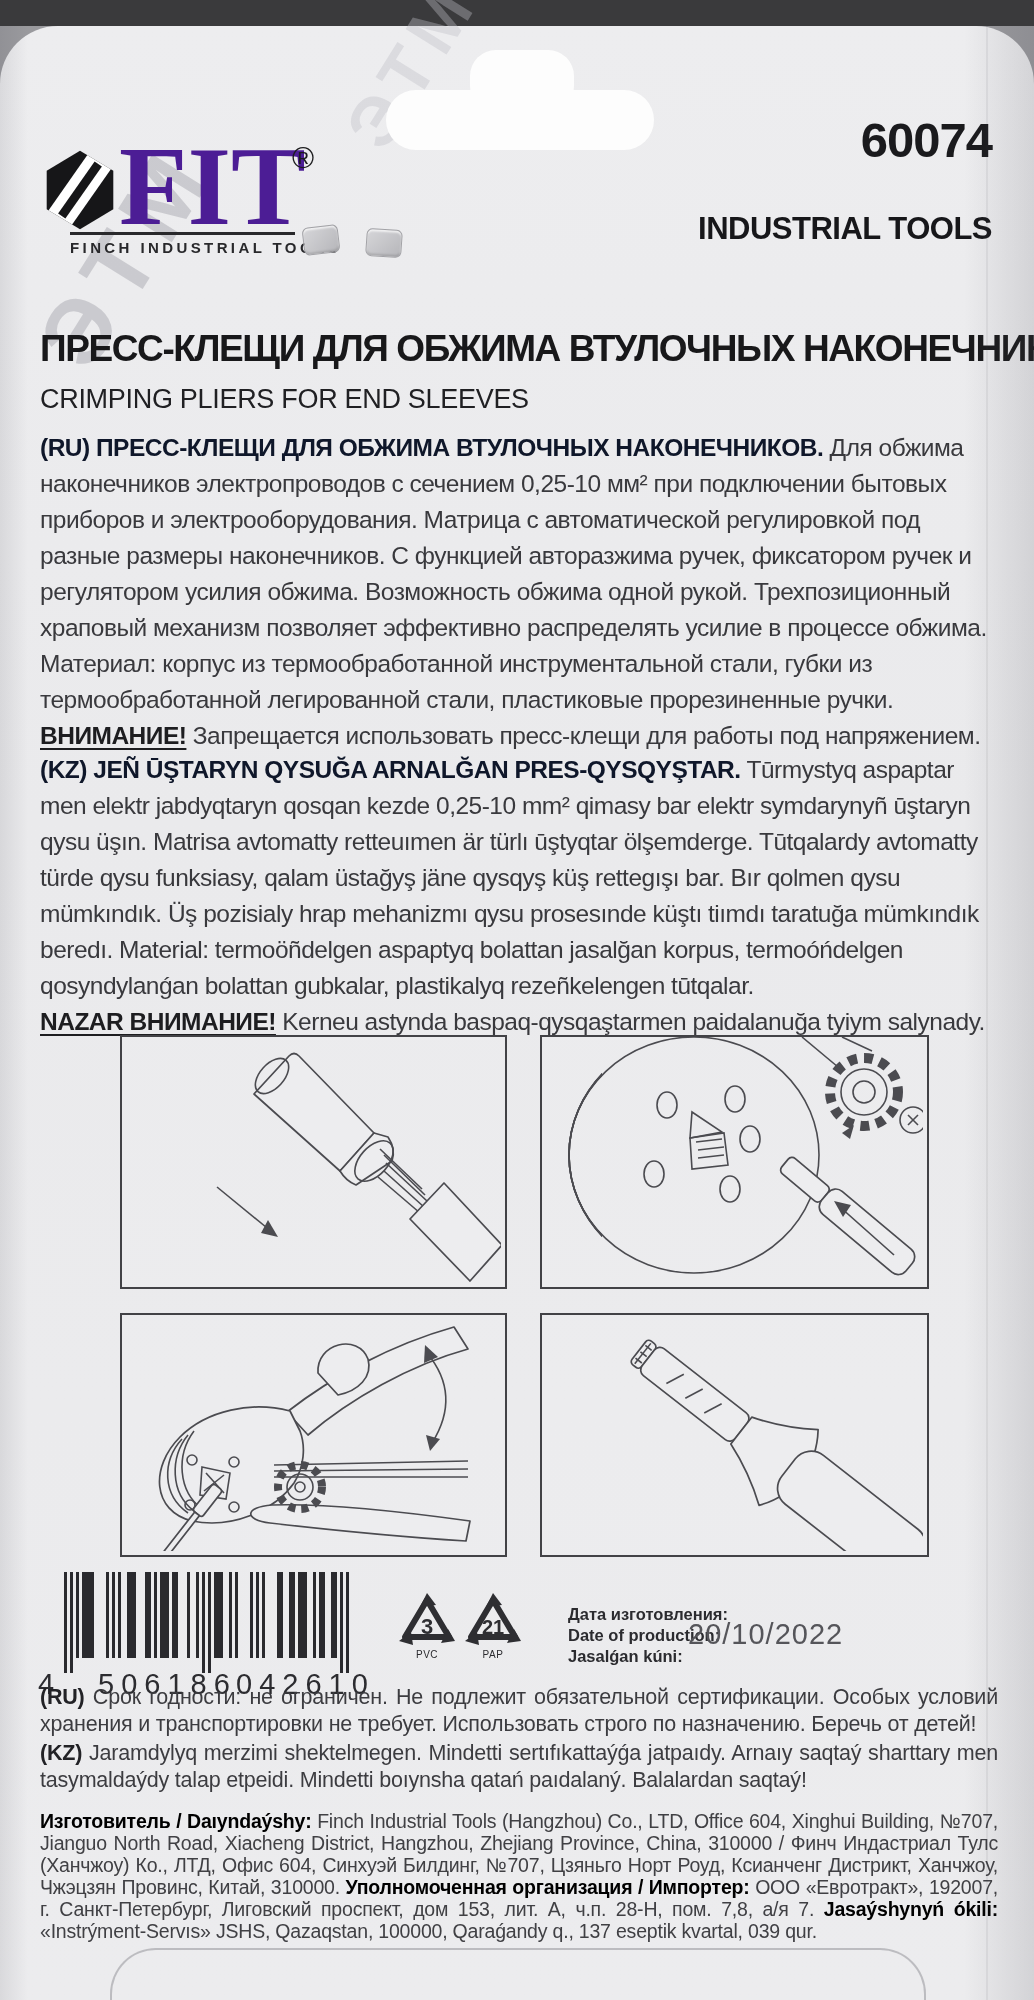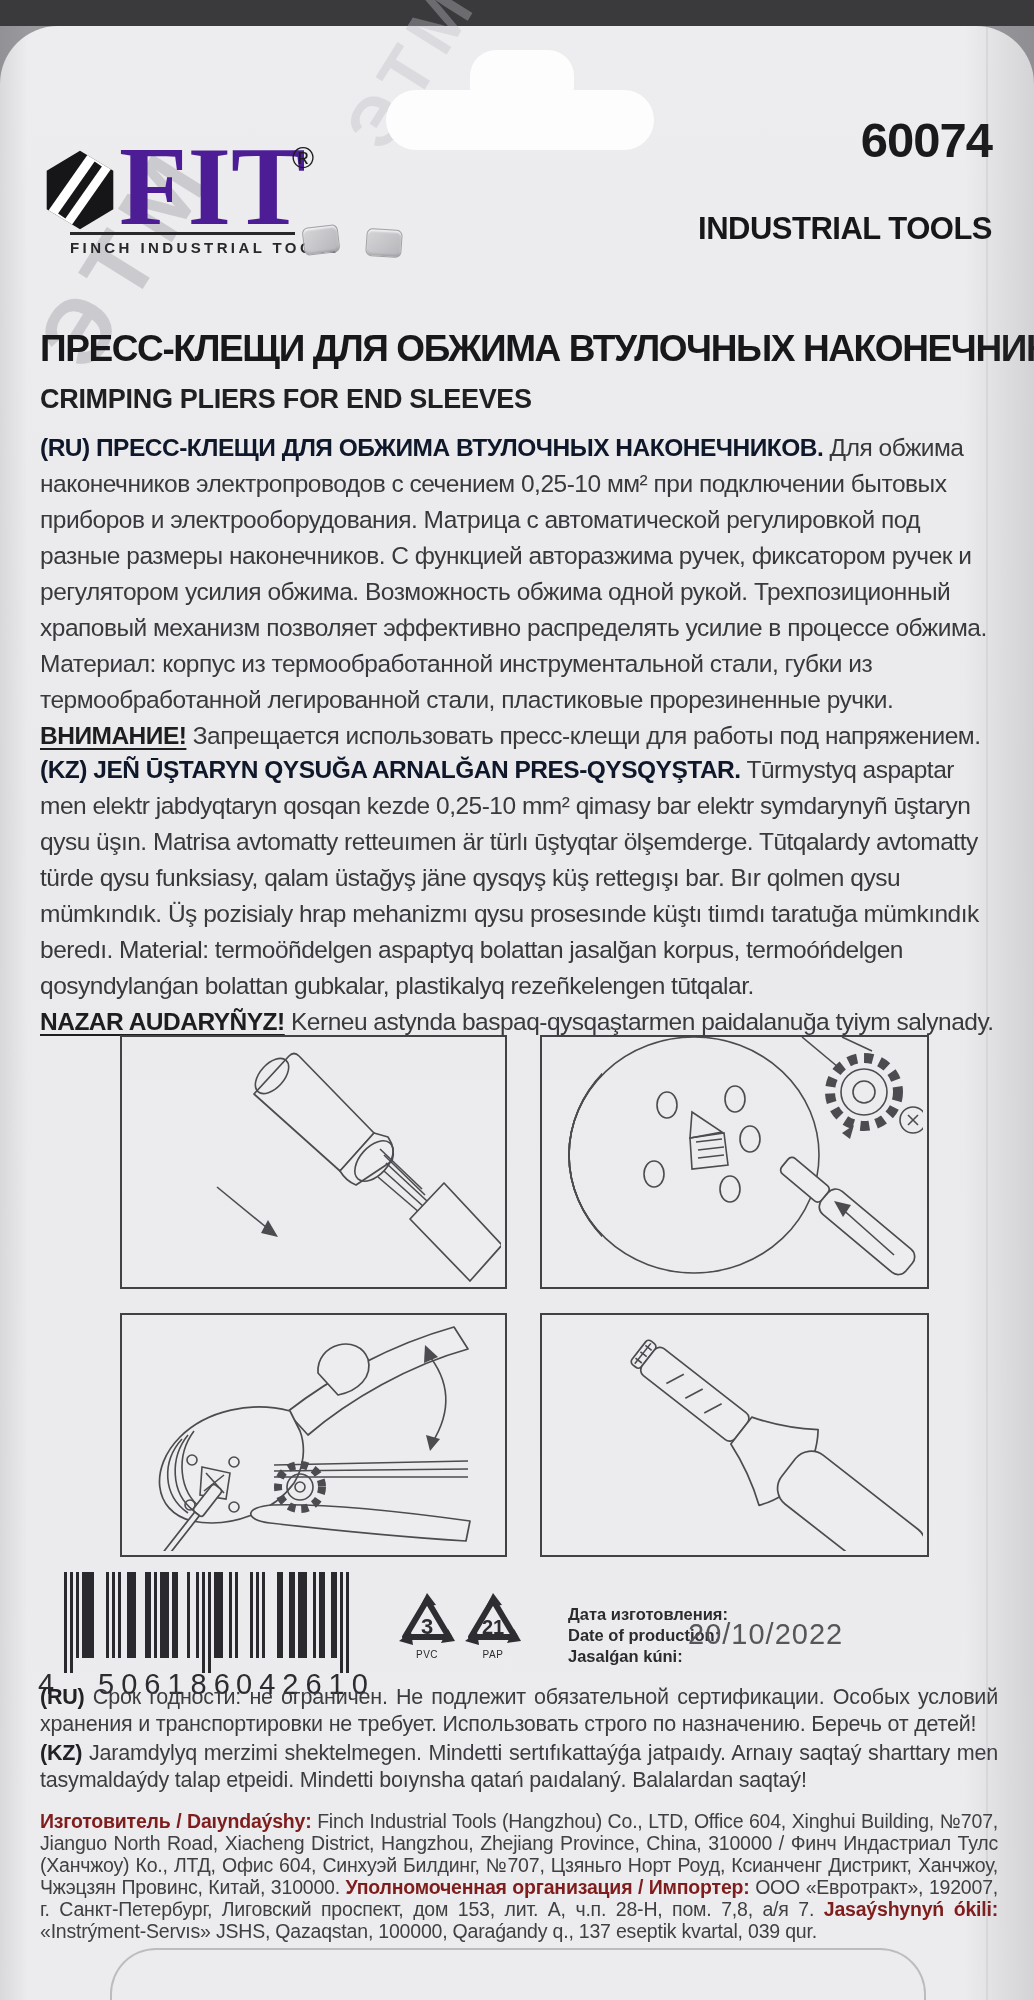--- a/index.html
+++ b/index.html
@@ -39,21 +39,21 @@
   .sku{position:absolute;right:42px;top:112px;font-size:49px;font-weight:bold;color:#1a1a1d;letter-spacing:-1px;}
   .brand-line{position:absolute;right:42px;top:211px;font-size:31px;font-weight:bold;color:#17171a;letter-spacing:-0.5px;}
   .staple{position:absolute;width:34px;height:26px;border-radius:6px;
     background:linear-gradient(135deg,#d6d6d9,#b6b6ba);border:1px solid #a2a2a6;
     box-shadow:inset 0 2px 2px rgba(255,255,255,0.7), inset 0 -2px 2px rgba(0,0,0,0.12);}
   .staple1{left:303px;top:226px;transform:rotate(-7deg);}
   .staple2{left:366px;top:229px;transform:rotate(4deg);}
   
   .title{position:absolute;left:40px;top:328px;width:956px;font-size:37px;font-weight:bold;
     color:#18181a;letter-spacing:-1.4px;white-space:nowrap;}
-  .subtitle{position:absolute;left:40px;top:384px;width:956px;font-size:27px;font-weight:bold;
+  .subtitle{position:absolute;left:40px;top:384px;width:956px;font-size:27px;font-weight:normal;
     color:#202023;letter-spacing:-0.3px;}
   
   .desc{position:absolute;left:40px;width:956px;font-size:24.5px;line-height:36px;
     color:#39393d;letter-spacing:-0.5px;text-align:left;}
   .desc-ru{top:430px;}
   .desc-kz{top:752px;}
   .desc .lead{font-weight:bold;color:#0f172a;}
   .warn .wlabel{font-weight:bold;color:#1d1d20;text-decoration:underline;text-underline-offset:4px;}
   
   .panel{position:absolute;border:2px solid #424246;background:rgba(255,255,255,0.06);}
@@ -76,21 +76,21 @@
   .prod{position:absolute;left:568px;top:1604px;}
   .prod .lbl{font-size:16.5px;font-weight:bold;color:#2b2b2f;line-height:21px;}
   .prod-date{position:absolute;left:120px;top:14px;font-size:29px;color:#55555a;letter-spacing:1px;white-space:nowrap;}
   
   .note{position:absolute;left:40px;width:958px;font-size:21.5px;line-height:27px;color:#3c3c40;letter-spacing:-0.2px;text-align:justify;}
   .note-ru{top:1684px;}
   .note-kz{top:1740px;}
   .note .lead{font-weight:bold;color:#222226;}
   .mfr{position:absolute;left:40px;top:1810px;width:958px;font-size:19.5px;line-height:22px;
     color:#404044;letter-spacing:-0.2px;text-align:justify;}
-  .mfr b{color:#7f1d1d;}
+  .mfr b{color:#000000;}
   .blister{position:absolute;left:110px;top:1948px;width:812px;height:120px;
     border:2px solid rgba(150,150,156,0.55);border-bottom:none;border-radius:46px 46px 0 0;}
   svg .ln{stroke:#4b4b50;fill:none;stroke-width:1.6;}
   svg .fl{stroke:#4b4b50;fill:#ededef;stroke-width:1.7;stroke-linejoin:round;}
   svg .ar{fill:#4b4b50;}
 </style>
 </head>
 <body>
 
 <div class="top-strip"></div>
@@ -126,21 +126,21 @@
 <div class="title">ПРЕСС-КЛЕЩИ ДЛЯ ОБЖИМА ВТУЛОЧНЫХ НАКОНЕЧНИКОВ</div>
 <div class="subtitle">CRIMPING PLIERS FOR END SLEEVES</div>
 
 <div class="desc desc-ru">
   <span class="lead">(RU) ПРЕСС-КЛЕЩИ ДЛЯ ОБЖИМА ВТУЛОЧНЫХ НАКОНЕЧНИКОВ.</span><span> Для обжима наконечников электропроводов с сечением 0,25-10 мм² при подключении бытовых приборов и электрооборудования. Матрица с автоматической регулировкой под разные размеры наконечников. С функцией авторазжима ручек, фиксатором ручек и регулятором усилия обжима. Возможность обжима одной рукой. Трехпозиционный храповый механизм позволяет эффективно распределять усилие в процессе обжима. Материал: корпус из термообработанной инструментальной стали, губки из термообработанной легированной стали, пластиковые прорезиненные ручки.</span>
   <div class="warn"><span class="wlabel">ВНИМАНИЕ!</span><span> Запрещается использовать пресс-клещи для работы под напряжением.</span></div>
 </div>
 
 <div class="desc desc-kz">
   <span class="lead">(KZ) JEÑ ŪŞTARYN QYSUĞA ARNALĞAN PRES-QYSQYŞTAR.</span><span> Tūrmystyq aspaptar men elektr jabdyqtaryn qosqan kezde 0,25-10 mm² qimasy bar elektr symdarynyñ ūştaryn qysu üşın. Matrisa avtomatty retteuımen är türlı ūştyqtar ölşemderge. Tūtqalardy avtomatty türde qysu funksiasy, qalam üstağyş jäne qysqyş küş rettegışı bar. Bır qolmen qysu mümkındık. Üş pozisialy hrap mehanizmı qysu prosesınde küştı tiımdı taratuğa mümkındık beredı. Material: termoöñdelgen aspaptyq bolattan jasalğan korpus, termoóńdelgen qosyndylanǵan bolattan gubkalar, plastikalyq rezeñkelengen tūtqalar.</span>
-  <div class="warn"><span class="wlabel">NAZAR AUDARYÑYZ!</span><span> Kerneu astynda baspaq-qysqaştarmen paidalanuğa tyiym salynady.</span></div>
+  <div class="warn"><span class="wlabel">NAZAR ВНИМАНИЕ!</span><span> Kerneu astynda baspaq-qysqaştarmen paidalanuğa tyiym salynady.</span></div>
 </div>
 
 <div class="panel p1">
   <svg width="379" height="246" viewBox="0 0 379 246">
     <path class="fl" d="M132,57 L167,19 Q172,14 177,19 L252,96 L218,134 Z"></path>
     <ellipse class="ln" cx="150" cy="39" rx="12" ry="21" transform="rotate(42 150 39)"></ellipse>
     <path class="fl" d="M218,134 L252,96 L266,100 Q274,112 270,124 L234,148 Q224,144 218,134 Z"></path>
     <ellipse class="ln" cx="252" cy="124" rx="14" ry="24" transform="rotate(42 252 124)"></ellipse>
     <g class="ln">
       <line x1="258" y1="112" x2="300" y2="152"></line>

